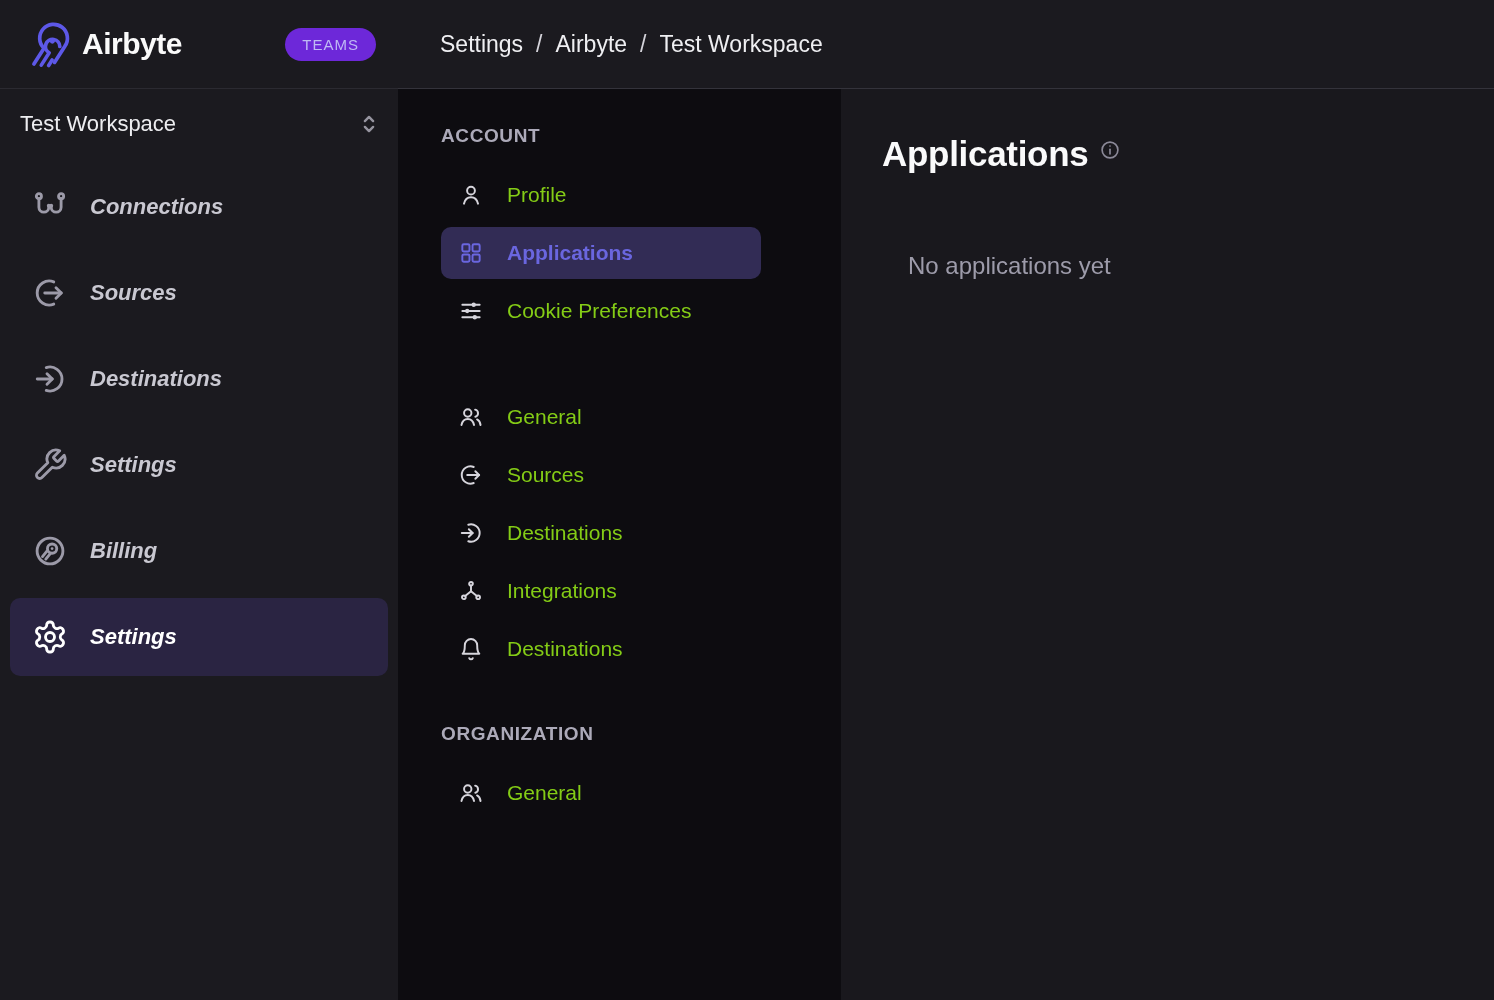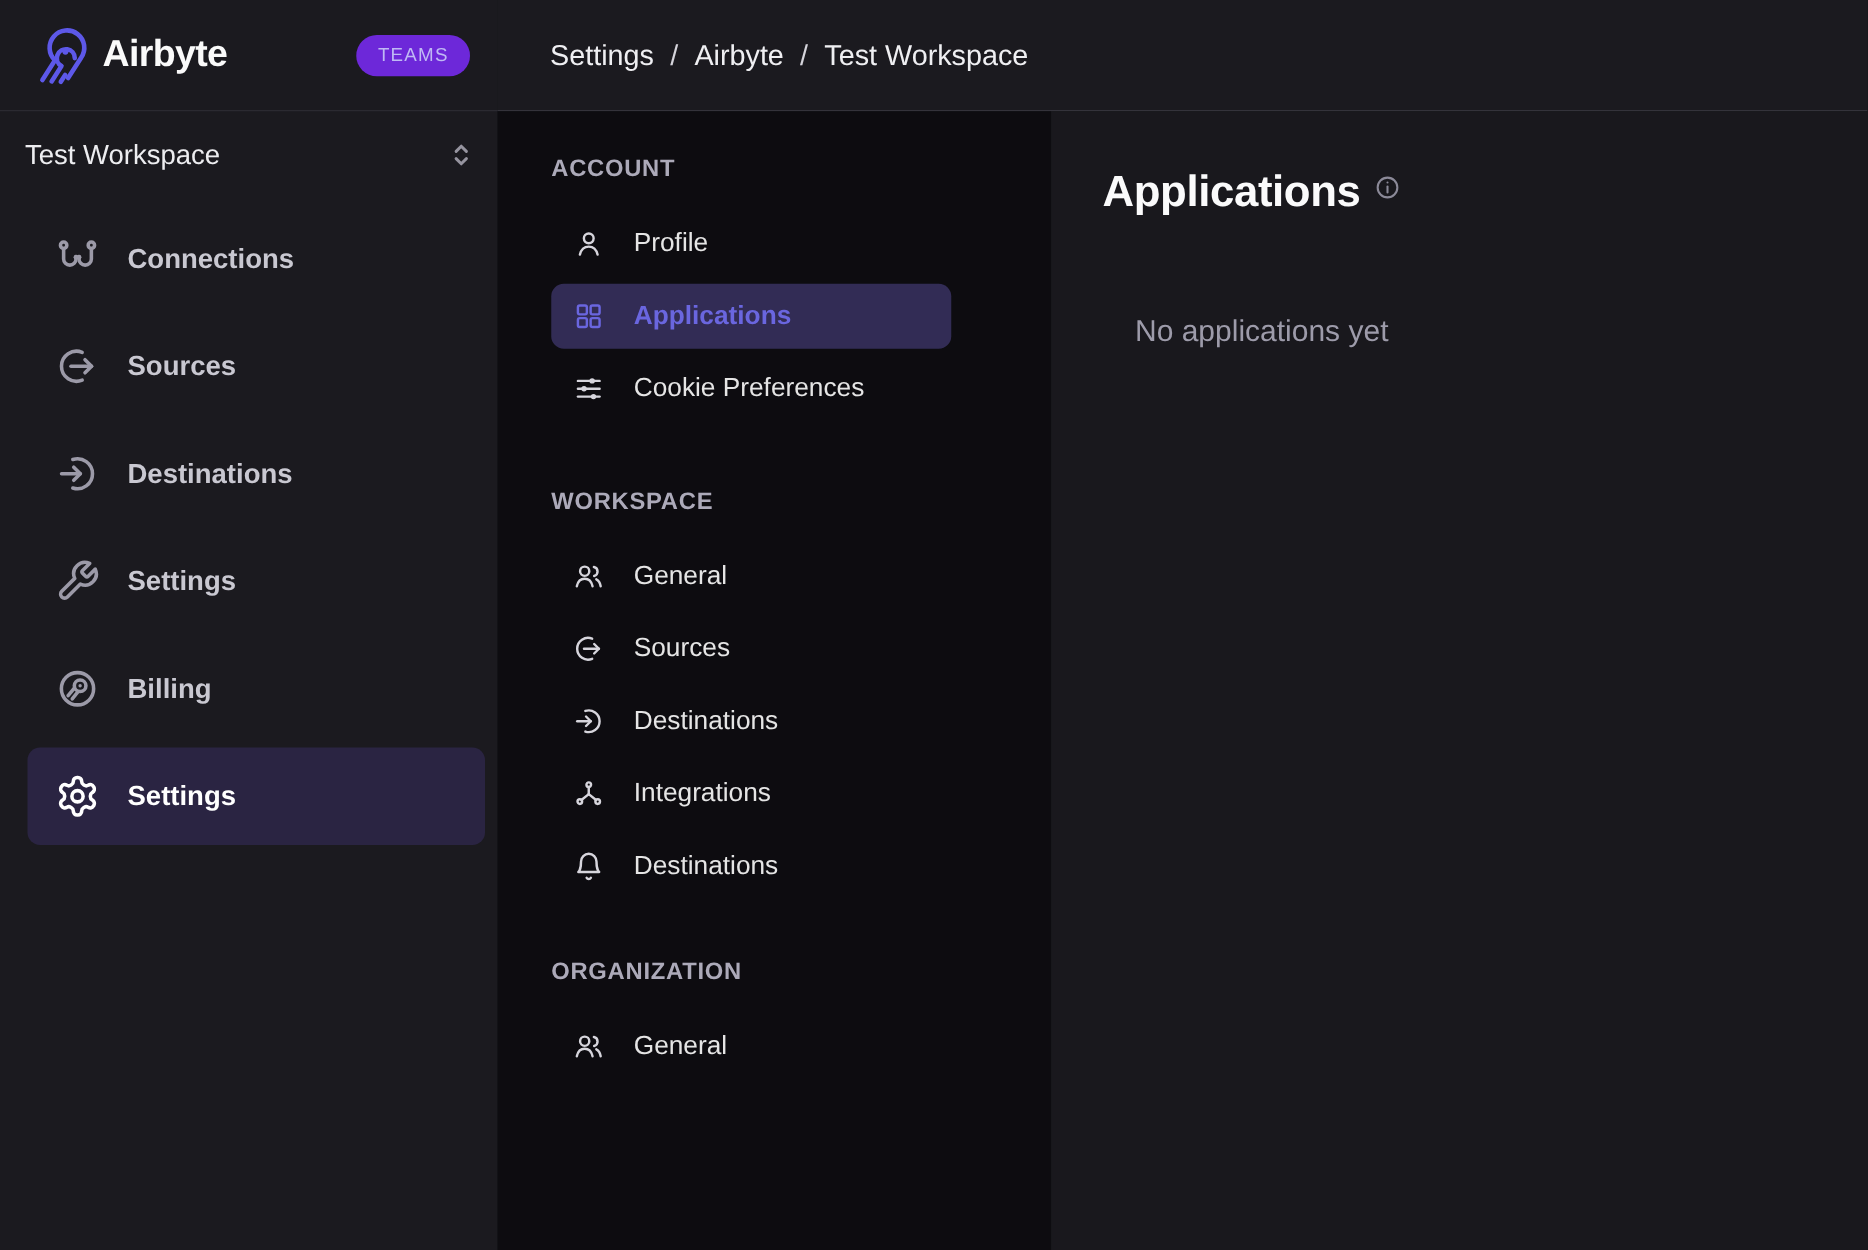--- a/index.html
+++ b/index.html
@@ -13,21 +13,21 @@
     border-bottom:1px solid #2B2A31;flex-shrink:0;}
   .logo{width:52px;height:52px;color:#5D58E8;flex-shrink:0;}
   .logo svg{width:100%;height:100%;}
   .brand-name{font-size:30px;font-weight:700;margin-left:8px;letter-spacing:-.5px;color:#FAFAFA;}
   .badge{margin-left:auto;background:#6d28d9;color:#BFB9F4;font-size:15px;font-weight:500;
     letter-spacing:1px;padding:8px 17px;border-radius:999px;}
   .ws-row{height:70px;display:flex;align-items:center;padding:0 16px 0 20px;cursor:pointer;}
   .ws-label{font-size:22px;color:#EDEDF0;}
   .ws-caret{margin-left:auto;width:26px;height:26px;color:#96949F;}
   .ws-caret svg{width:100%;height:100%;}
-  .side-nav{padding:9px 10px 0 22px;}
+  .side-nav{padding:9px 10px 0 10px;font-style:italic;}
   .side-item{height:78px;border-radius:10px;display:flex;align-items:center;
     padding-left:22px;margin-bottom:8px;color:#C9C8D1;cursor:pointer;}
   .side-item .s-icon{width:36px;height:36px;color:#9C9AA8;flex-shrink:0;}
   .side-item .s-icon svg{width:100%;height:100%;}
   .side-item .s-label{margin-left:22px;font-size:22px;font-weight:700;}
   .side-item.active{background:#2A2442;color:#FFFFFF;}
   .side-item.active .s-icon{color:#FFFFFF;}
 
   
   .right{flex:1;display:flex;flex-direction:column;min-width:0;}
@@ -41,21 +41,21 @@
   .content{flex:1;display:flex;min-height:0;}
 
   
   .settings-nav{width:443px;flex-shrink:0;background:#0D0C10;
     padding:36px 80px 0 43px;}
   .sn-section-title{font-size:19px;font-weight:700;letter-spacing:.6px;color:#ACAAB9;
     margin:0 0 22px 0;}
   .sn-section + .sn-section{margin-top:54px;}
   .sn-section.org{margin-top:48px;}
   .sn-item{height:52px;border-radius:10px;display:flex;align-items:center;
-    padding-left:17px;margin-bottom:6px;color:#e5e5e5;cursor:pointer;}
+    padding-left:17px;margin-bottom:6px;color:#84cc16;cursor:pointer;}
   .sn-item .s-icon{width:26px;height:26px;color:#D6D5DC;flex-shrink:0;}
   .sn-item .s-icon svg{width:100%;height:100%;}
   .sn-item .s-label{margin-left:23px;font-size:21px;font-weight:500;}
   .sn-item.active{background:#322C55;color:#6A66DF;}
   .sn-item.active .s-icon{color:#6A66DF;}
   .sn-item.active .s-label{font-weight:700;}
 
   
   .main{flex:1;background:#19181D;padding:45px 0 0 41px;min-width:0;}
   .title-row{display:flex;align-items:flex-start;}
@@ -247,21 +247,20 @@
               <span class="s-label">Applications</span>
             </div>
             <div class="sn-item">
               <span class="s-icon"><svg viewBox="0 0 24 24" fill="none" stroke="currentColor" stroke-width="1.8" stroke-linecap="round" stroke-linejoin="round">
                   <use href="#cookie-preferences-icon"></use>
                 </svg></span>
               <span class="s-label">Cookie Preferences</span>
             </div>
           </div>
           <div class="sn-section">
-            <h3 class="sn-section-title">WORKSPACE</h3>
             <div class="sn-item">
               <span class="s-icon"><svg viewBox="0 0 24 24" fill="none" stroke="currentColor" stroke-width="1.8" stroke-linecap="round" stroke-linejoin="round">
                   <use href="#members-icon"></use>
                 </svg></span>
               <span class="s-label">General</span>
             </div>
             <div class="sn-item">
               <span class="s-icon"><svg viewBox="0 0 24 24" fill="none" stroke="currentColor" stroke-width="1.8" stroke-linecap="round" stroke-linejoin="round">
                   <use href="#sources-icon"></use>
                 </svg></span>

